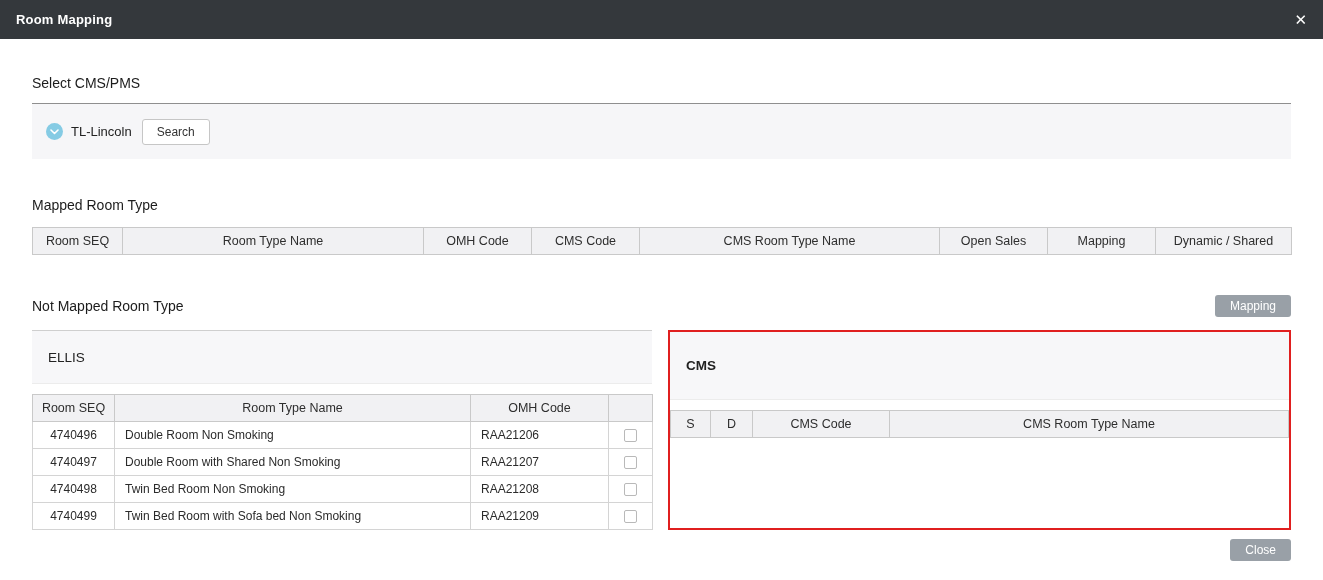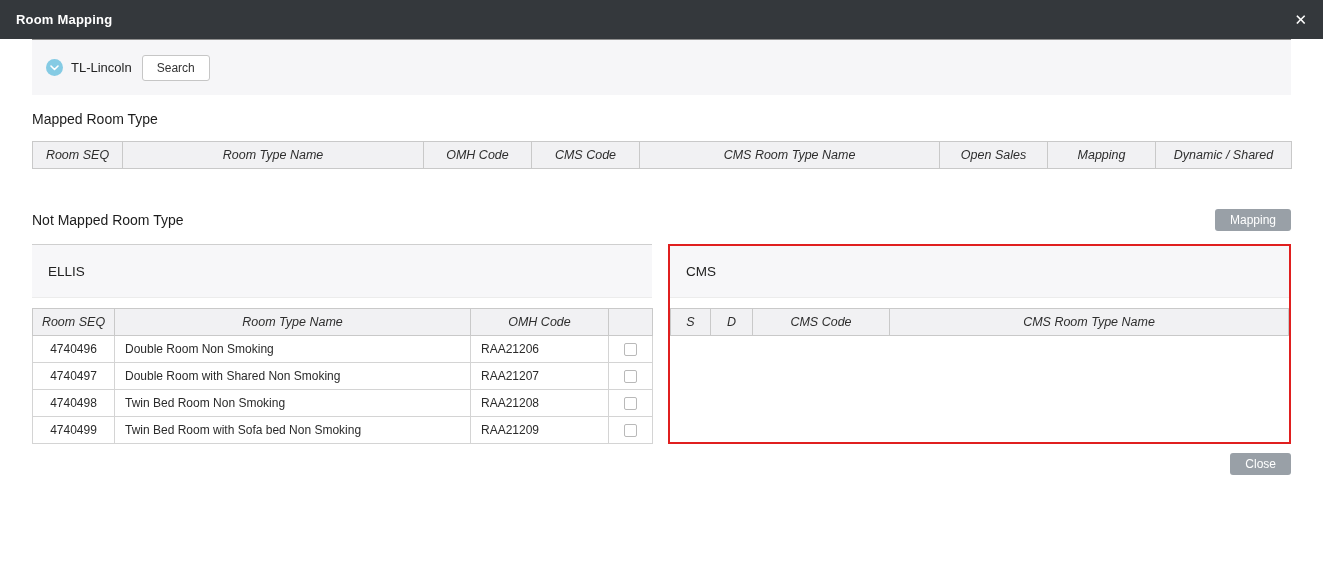--- a/index.html
+++ b/index.html
@@ -65,34 +65,33 @@
     background: #f1f1f3;
     border: 1px solid #c9c9c9;
     font-size: 12.5px;
     font-weight: 400;
     color: #2e2e2e;
     height: 27px;
     text-align: center;
     padding: 0 6px;
     overflow: hidden;
     white-space: nowrap;
-    font-style: italic;
   }
   td {
     border: 1px solid #d4d4d4;
     font-size: 12px;
     color: #2b2b2b;
     height: 27px;
     padding: 0 10px;
     overflow: hidden;
     white-space: nowrap;
   }
   td.center, th.center { text-align: center; padding: 0 2px; }
 
-  .label-mapped { margin-top: 16px; margin-bottom: 14px; }
+  .label-mapped { margin-top: 38px; margin-bottom: 14px; }
   .mapped-table { width: 100%; }
 
   
   .notmapped-head {
     margin-top: 40px;
     margin-bottom: 13px;
     display: flex;
     align-items: center;
     justify-content: space-between;
   }
@@ -120,21 +119,21 @@
     height: 54px;
     display: flex;
     align-items: center;
     padding: 0 16px;
     font-size: 13.5px;
     color: #222;
     margin-bottom: 10px;
     text-align: right;
   }
   .panel-ellis .panel-band { border-top: 1px solid #cfcfcf; border-bottom: 1px solid #ececec; }
-  .panel-cms .panel-band { height: 52px; border-bottom: 1px solid #ececec; }
+  .panel-cms .panel-band { height: 68px; border-bottom: 1px solid #ececec; font-weight: bold; }
   .ellis-table { width: 100%; }
   .cms-table { width: 100%; }
 
   .checkbox {
     display: inline-block;
     width: 13px; height: 13px;
     background: #fff;
     border: 1px solid #b9b9b9;
     border-radius: 2px;
     vertical-align: middle;
@@ -146,20 +145,21 @@
 </head>
 <body>
 
 <div class="titlebar">
   <span class="titlebar-title">Room Mapping</span>
   <span class="close-x">✕</span>
 </div>
 
 <div class="content">
 
+  <div class="section-label label-select">Select CMS/PMS</div>
 
   <div class="pms-panel">
     <div class="pms-select">
       <span class="circle-icon">
         <svg width="9" height="6" viewBox="0 0 9 6">
             <polyline points="1,1 4.5,4.5 8,1" fill="none" stroke="#ffffff" stroke-width="1.6" stroke-linecap="round" stroke-linejoin="round"></polyline>
           </svg>
       </span>
       <span class="pms-name">TL-Lincoln</span>
     </div>

